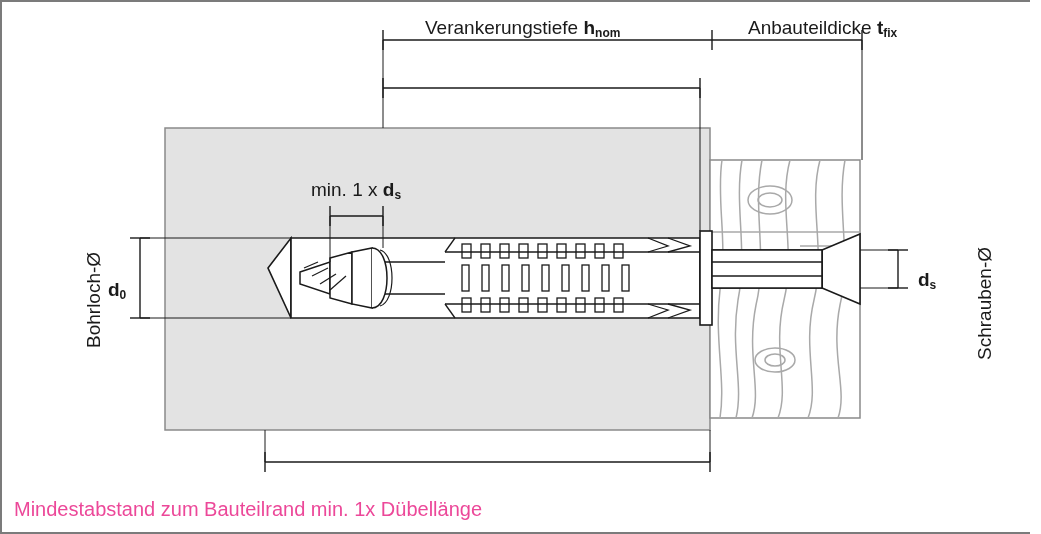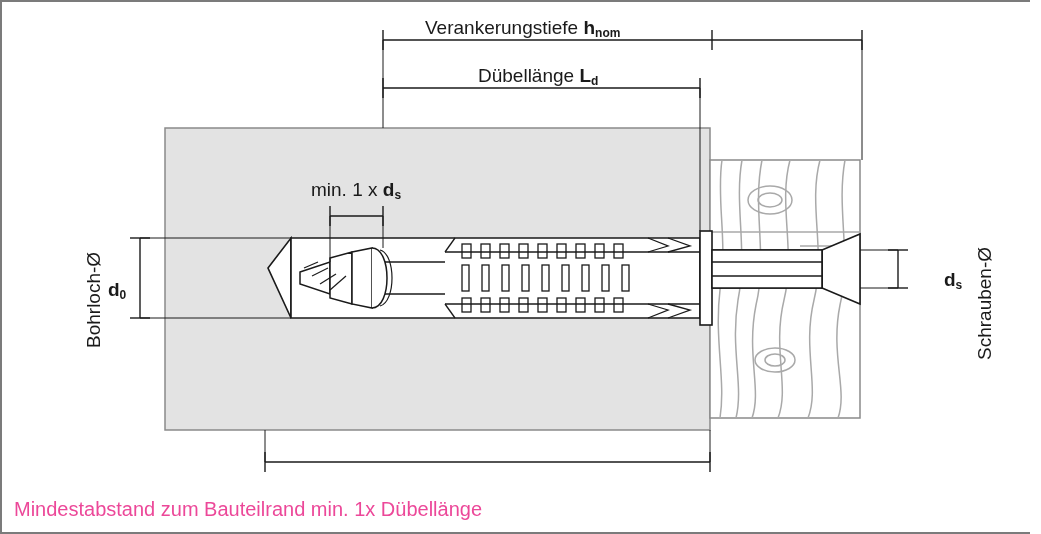--- a/index.html
+++ b/index.html
@@ -226,29 +226,29 @@
         <line x1="265" y1="452" x2="265" y2="472"></line>
         <line x1="710" y1="452" x2="710" y2="472"></line>
         <line x1="265" y1="430" x2="265" y2="462" stroke-width="1"></line>
         <line x1="710" y1="430" x2="710" y2="462" stroke-width="1"></line>
       </g>
     </g>
   </svg>
 
   <div class="lbl" style="left:425px; top:18px;"><span>Verankerungstiefe</span> <b><span>h</span><sub>nom</sub></b></div>
 
-
-  <div class="lbl" style="left:478px; top:66px;"><span>Dübellänge</span> <b><span>L</span><sub>d</sub></b></div>
+  <div class="lbl" style="left:748px; top:18px;"><span>Anbauteildicke</span> <b><span>t</span><sub>fix</sub></b></div>
+
 
   <div class="lbl" style="left:311px; top:180px;"><span>min. 1 x</span> <b><span>d</span><sub>s</sub></b></div>
 
   <div class="lbl rot-left" style="left:84px; top:348px;"><span>Bohrloch-Ø</span></div>
 
   <div class="lbl" style="left:108px; top:280px;"><b><span>d</span><sub>0</sub></b></div>
 
   <div class="lbl rot-left" style="left:975px; top:360px;"><span>Schrauben-Ø</span></div>
 
-  <div class="lbl" style="left:944px; top:270px;text-align:right;"><b><span>d</span><sub>s</sub></b></div>
+  <div class="lbl" style="left:918px; top:270px;text-align:right;"><b><span>d</span><sub>s</sub></b></div>
 
 
   <div class="caption">Mindestabstand zum Bauteilrand min. 1x Dübellänge</div>
 
 </div>
 
 </body></html>

